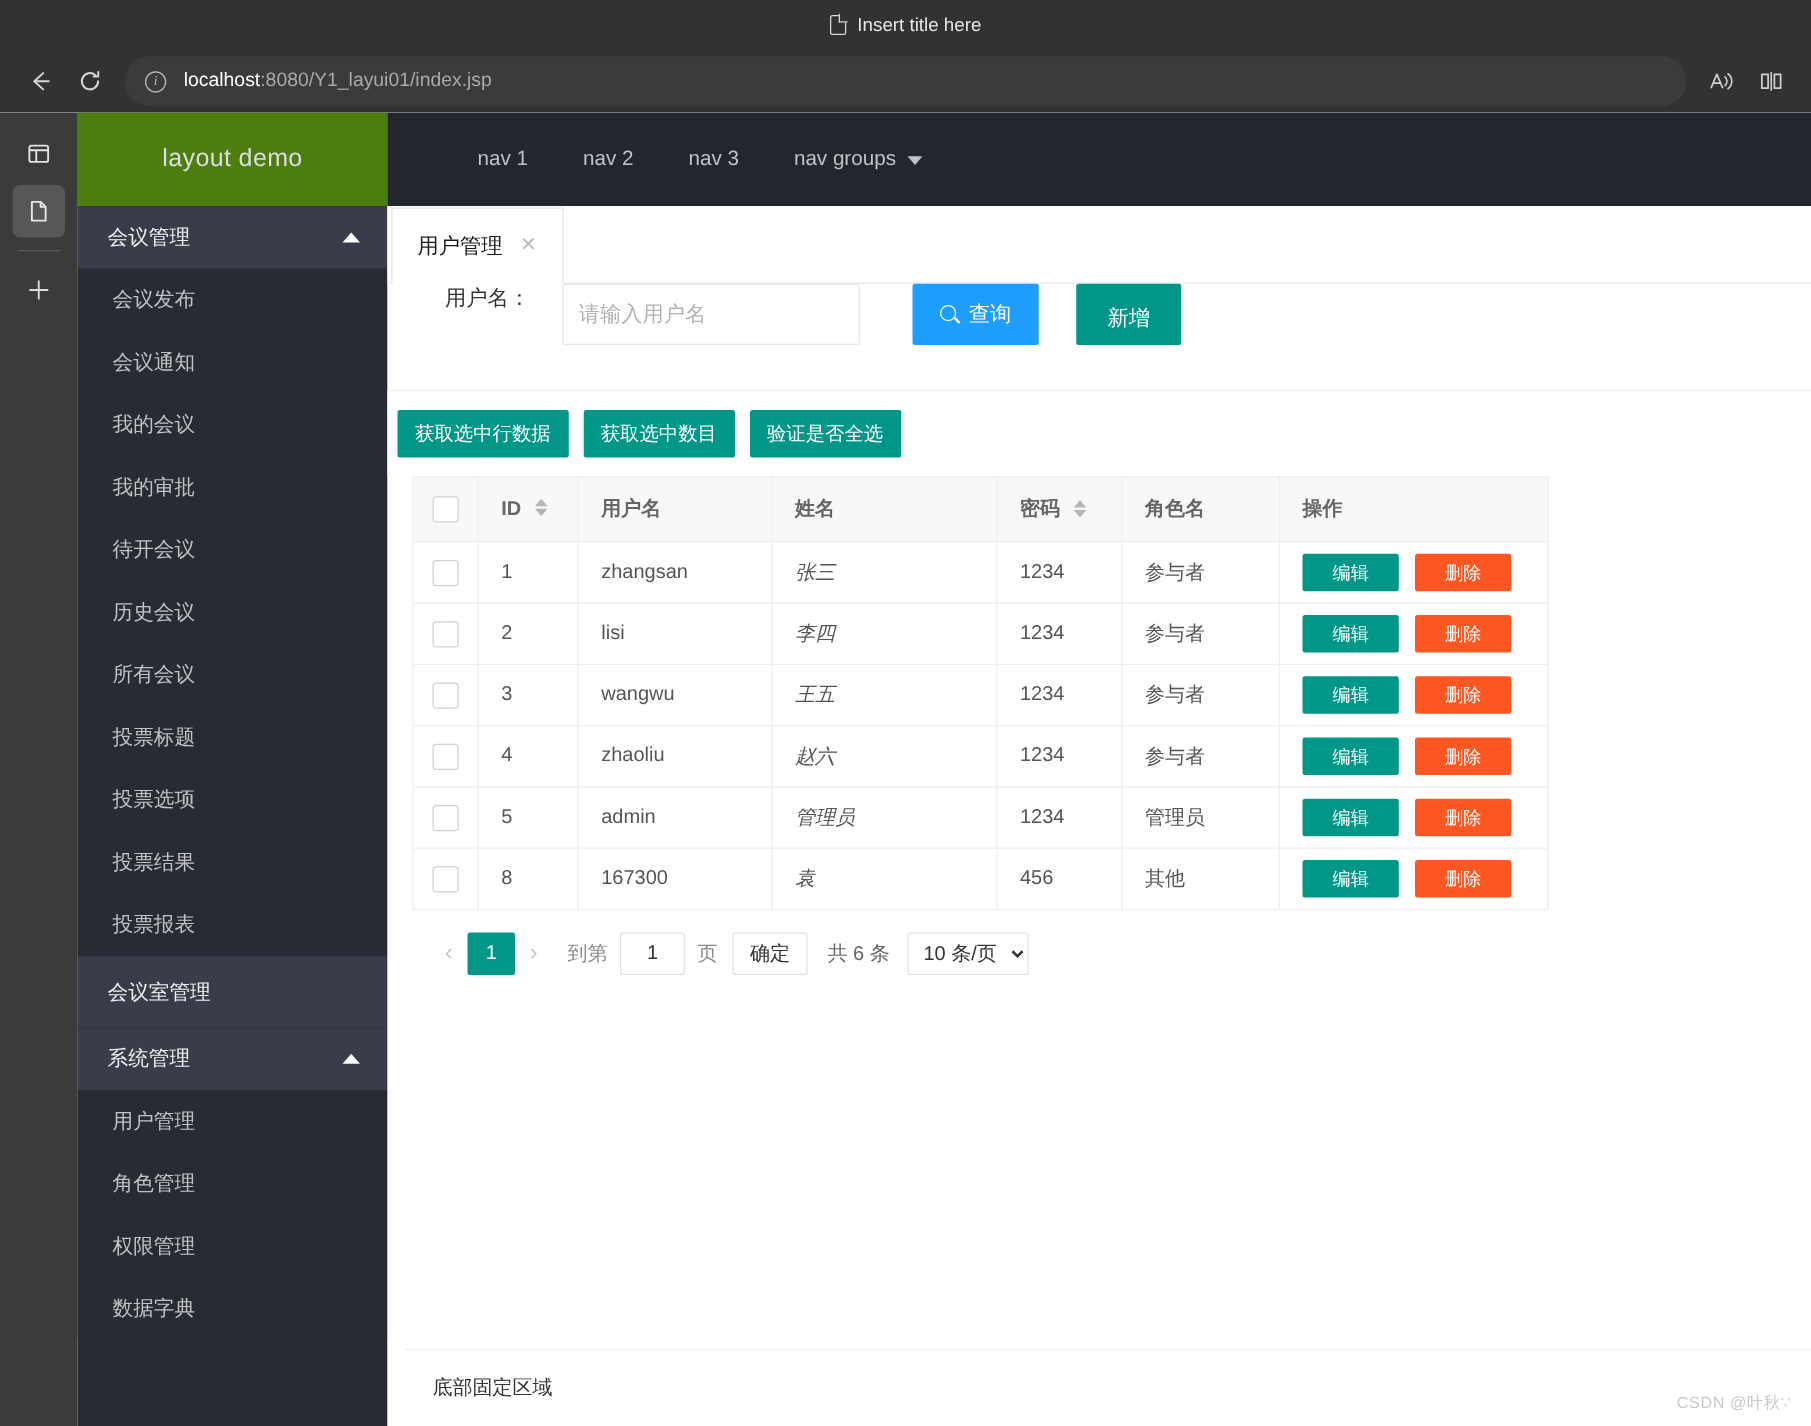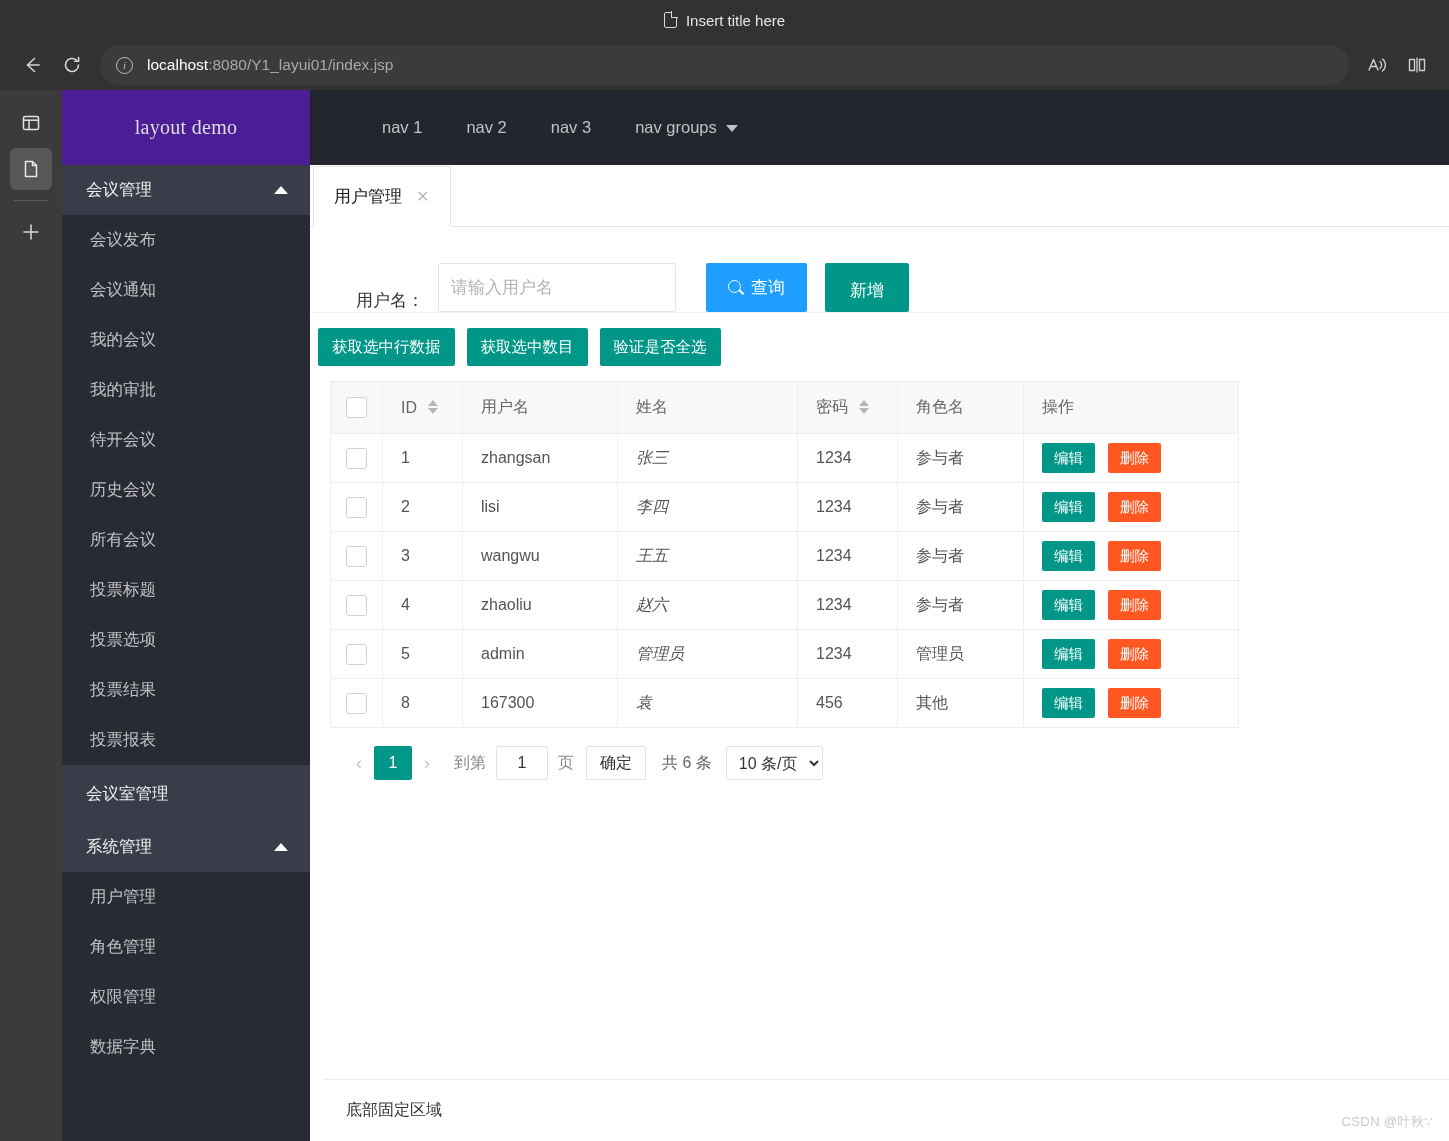--- a/index.html
+++ b/index.html
@@ -56,21 +56,21 @@
   .rail-icon.active { background: #575757; }
   #rail-divider { width: 34px; height: 1px; background: #5a5a5a; margin: 6px 0; }
 
   
   #sidebar {
     position: absolute; left: 62px; top: 0; width: 248px; height: 1051px;
     background: #282B33; overflow: hidden;
   }
   #sidebar-logo {
     height: 75px; display: flex; align-items: center; justify-content: center;
-    color: #dcdee1; font-size: 20px; background: #4c1d95; letter-spacing: .3px; font-family: Liberation Serif, serif;
+    color: #dcdee1; font-size: 20px; background: #4d7c0f; letter-spacing: .3px;
   }
   .nav-group-header {
     height: 50px; background: #393D49; display: flex; align-items: center;
     padding: 0 22px 0 24px; color: #f0f0f0; font-size: 16.5px; justify-content: space-between;
   }
   .caret-up {
     width: 0; height: 0; border-left: 7px solid transparent; border-right: 7px solid transparent;
     border-bottom: 8px solid #fff;
   }
   .nav-item {
@@ -108,21 +108,21 @@
   #doc-tab {
     height: 61px; min-width: 138px; border: 1px solid #e6e6e6; border-bottom: 1px solid #fff;
     display: flex; align-items: center; gap: 14px; padding: 0 18px 0 20px; background: #fff;
     position: relative; top: 1px;
   }
   #doc-tab-label { font-size: 17px; color: #1a1a1a; }
   #doc-tab-close { color: #bbb; font-size: 16px; line-height: 1; }
 
   
   #search-form {
-    height: 86px; display: flex; align-items: flex-end; padding-left: 46px; gap: 0;
+    height: 86px; display: flex; align-items: flex-start; padding-left: 46px; gap: 12px;
     border-bottom: 1px solid #f0f0f0;
   }
   #search-label { font-size: 17px; color: #333; margin-right: 14px; }
   #search-input {
     width: 238px; height: 49px; border: 1px solid #e6e6e6; border-radius: 2px;
     padding: 0 12px; font-size: 17px; color: #333; outline: none;
     font-family: "Liberation Sans", "DejaVu Sans", sans-serif; background: #fff;
   }
   #search-input::placeholder { color: #b3b3b3; }
   #btn-query {
@@ -154,21 +154,21 @@
     height: 38px; padding: 0 14px; background: #009688; color: #fff; border: none;
     border-radius: 2px; font-size: 15.5px;
     font-family: "Liberation Sans", "DejaVu Sans", sans-serif;
   }
 
   
   #table-wrap { padding: 0 0 0 20px; }
   table#user-table { border-collapse: collapse; width: 908px; table-layout: fixed; }
   #user-table th {
     height: 52px; background: #f8f8f8; border: 1px solid #eee; border-top: 1px solid #eee;
-    font-weight: normal; font-size: 16px; color: #666; text-align: left; padding: 0 18px;
+    font-weight: bold; font-size: 16px; color: #666; text-align: left; padding: 0 18px;
     vertical-align: middle;
   }
   #user-table td {
     height: 49px; border: 1px solid #eee; font-size: 16px; color: #555;
     padding: 0 18px; vertical-align: middle;
   }
   .col-cb  { width: 52px; padding: 0 !important; text-align: center !important; }
   .col-id  { width: 80px; }
   .col-user{ width: 155px; }
   .col-name{ width: 180px; }
@@ -183,21 +183,21 @@
     display: inline-flex; flex-direction: column; gap: 2px; margin-left: 7px;
     vertical-align: middle; position: relative; top: -1px;
   }
   .sort-arrows i {
     width: 0; height: 0; border-left: 5px solid transparent; border-right: 5px solid transparent;
   }
   .sort-arrows i.up   { border-bottom: 6px solid #b5b5b5; }
   .sort-arrows i.down { border-top: 6px solid #b5b5b5; }
   .cname { font-style: italic; }
   .op-btn {
-    height: 30px; padding: 0 12px; border: none; border-radius: 2px; color: #fff;
+    height: 30px; padding: 0 24px; border: none; border-radius: 2px; color: #fff;
     font-size: 14.5px; font-family: "Liberation Sans", "DejaVu Sans", sans-serif;
   }
   .op-edit { background: #009688; }
   .op-del  { background: #FF5722; margin-left: 13px; }
 
   
   #pager {
     display: flex; align-items: center; gap: 0; padding: 18px 0 0 14px; font-size: 16px; color: #666;
   }
   .pg-arrow {

